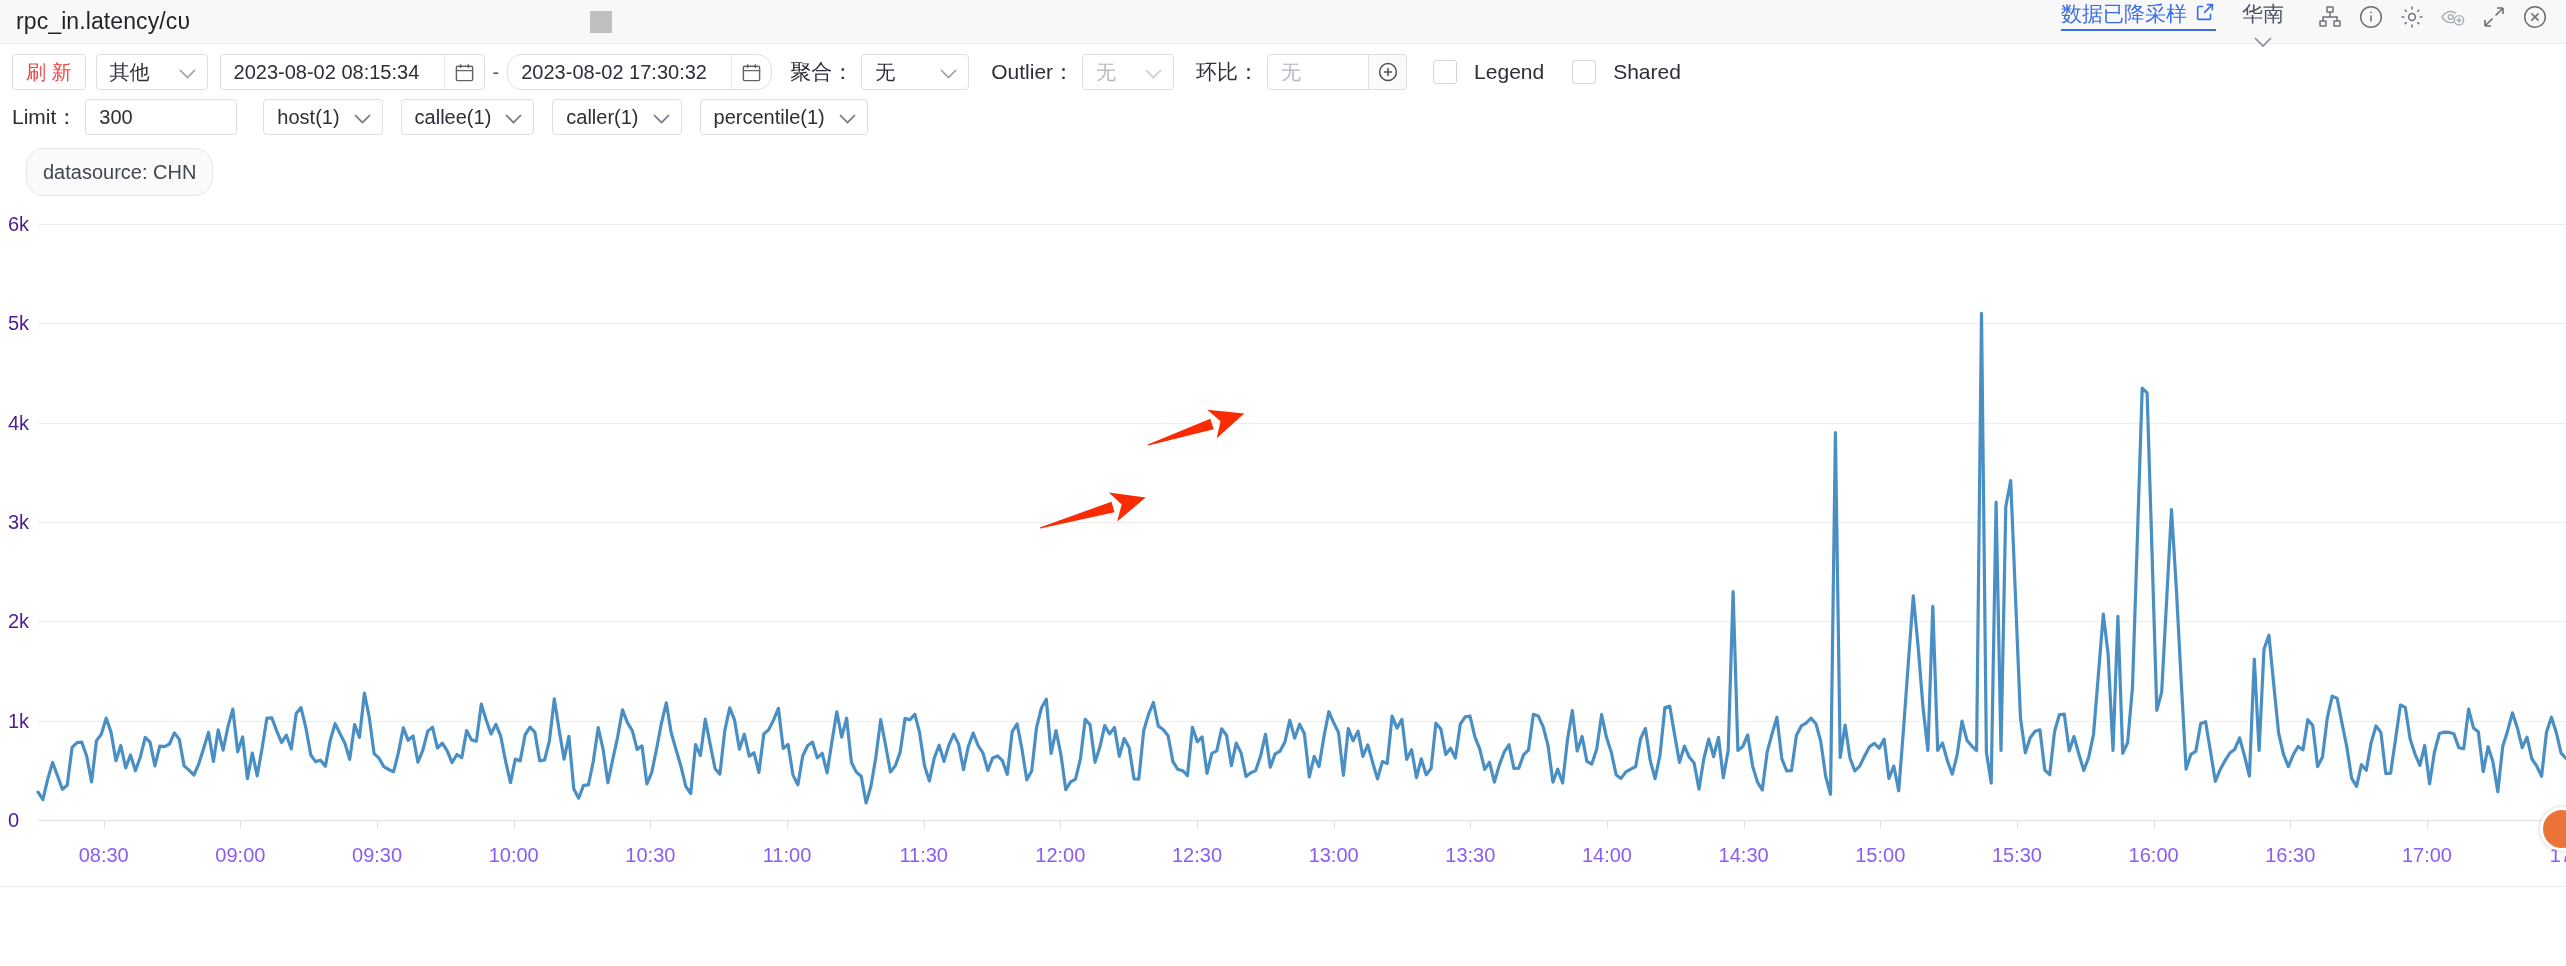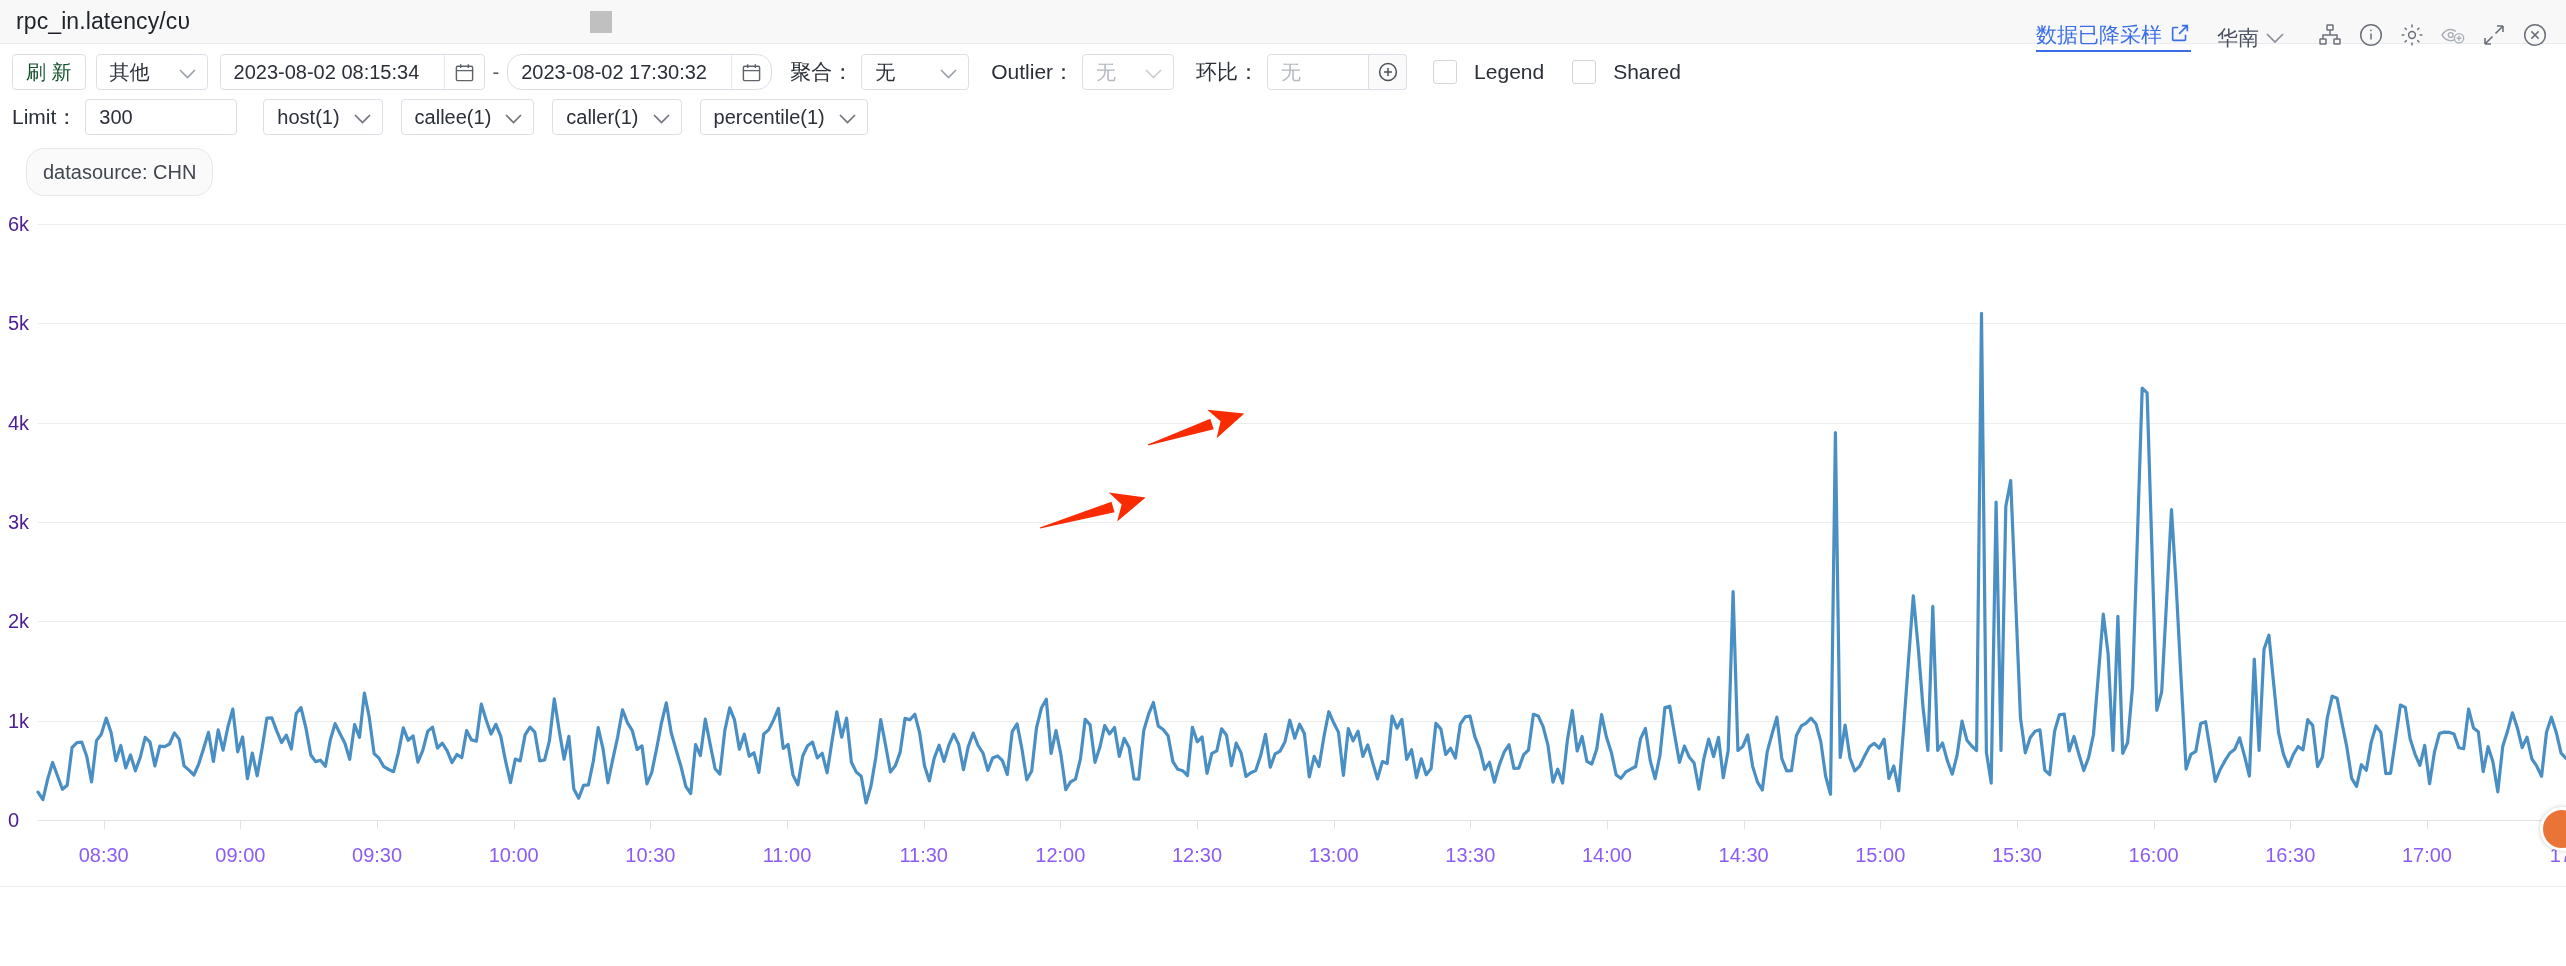--- a/index.html
+++ b/index.html
@@ -36,21 +36,21 @@
     width: 22px;
     height: 22px;
     background: #c0c0c0;
   }
   .header-right {
     position: absolute;
     right: 14px;
     top: 0;
     height: 52px;
     display: flex;
-    align-items: flex-end;
+    align-items: flex-start;
     gap: 0px;
   }
   .downsample {
     display: flex;
     align-items: center;
     gap: 7px;
     color: #3a6ee8;
     font-size: 21px;
     border-bottom: 2px solid #3a6ee8;
     padding-bottom: 1px;
@@ -58,20 +58,21 @@
     cursor: pointer;
   }
   .region-sel {
     display: flex;
     align-items: center;
     gap: 7px;
     color: #4a5161;
     font-size: 21px;
     margin-right: 22px;
     cursor: pointer;
+    flex-direction: column;
   }
   .hicon {
     width: 34px; height: 34px;
     display: flex; align-items: center; justify-content: center;
     margin-left: 7px;
     cursor: pointer;
   }
 
   
   .toolbar {
@@ -81,21 +82,21 @@
     display: flex;
     align-items: center;
     margin-bottom: 9px;
     flex-wrap: nowrap;
   }
   .btn {
     height: 36px;
     border: 1px solid #dcdfe6;
     border-radius: 4px;
     background: #ffffff;
-    color: #14532d;
+    color: #ef4444;
     font-size: 20px;
     display: flex;
     align-items: center;
     justify-content: center;
     padding: 0 13px;
     cursor: pointer;
     white-space: nowrap;
   }
   .sel {
     height: 36px;

